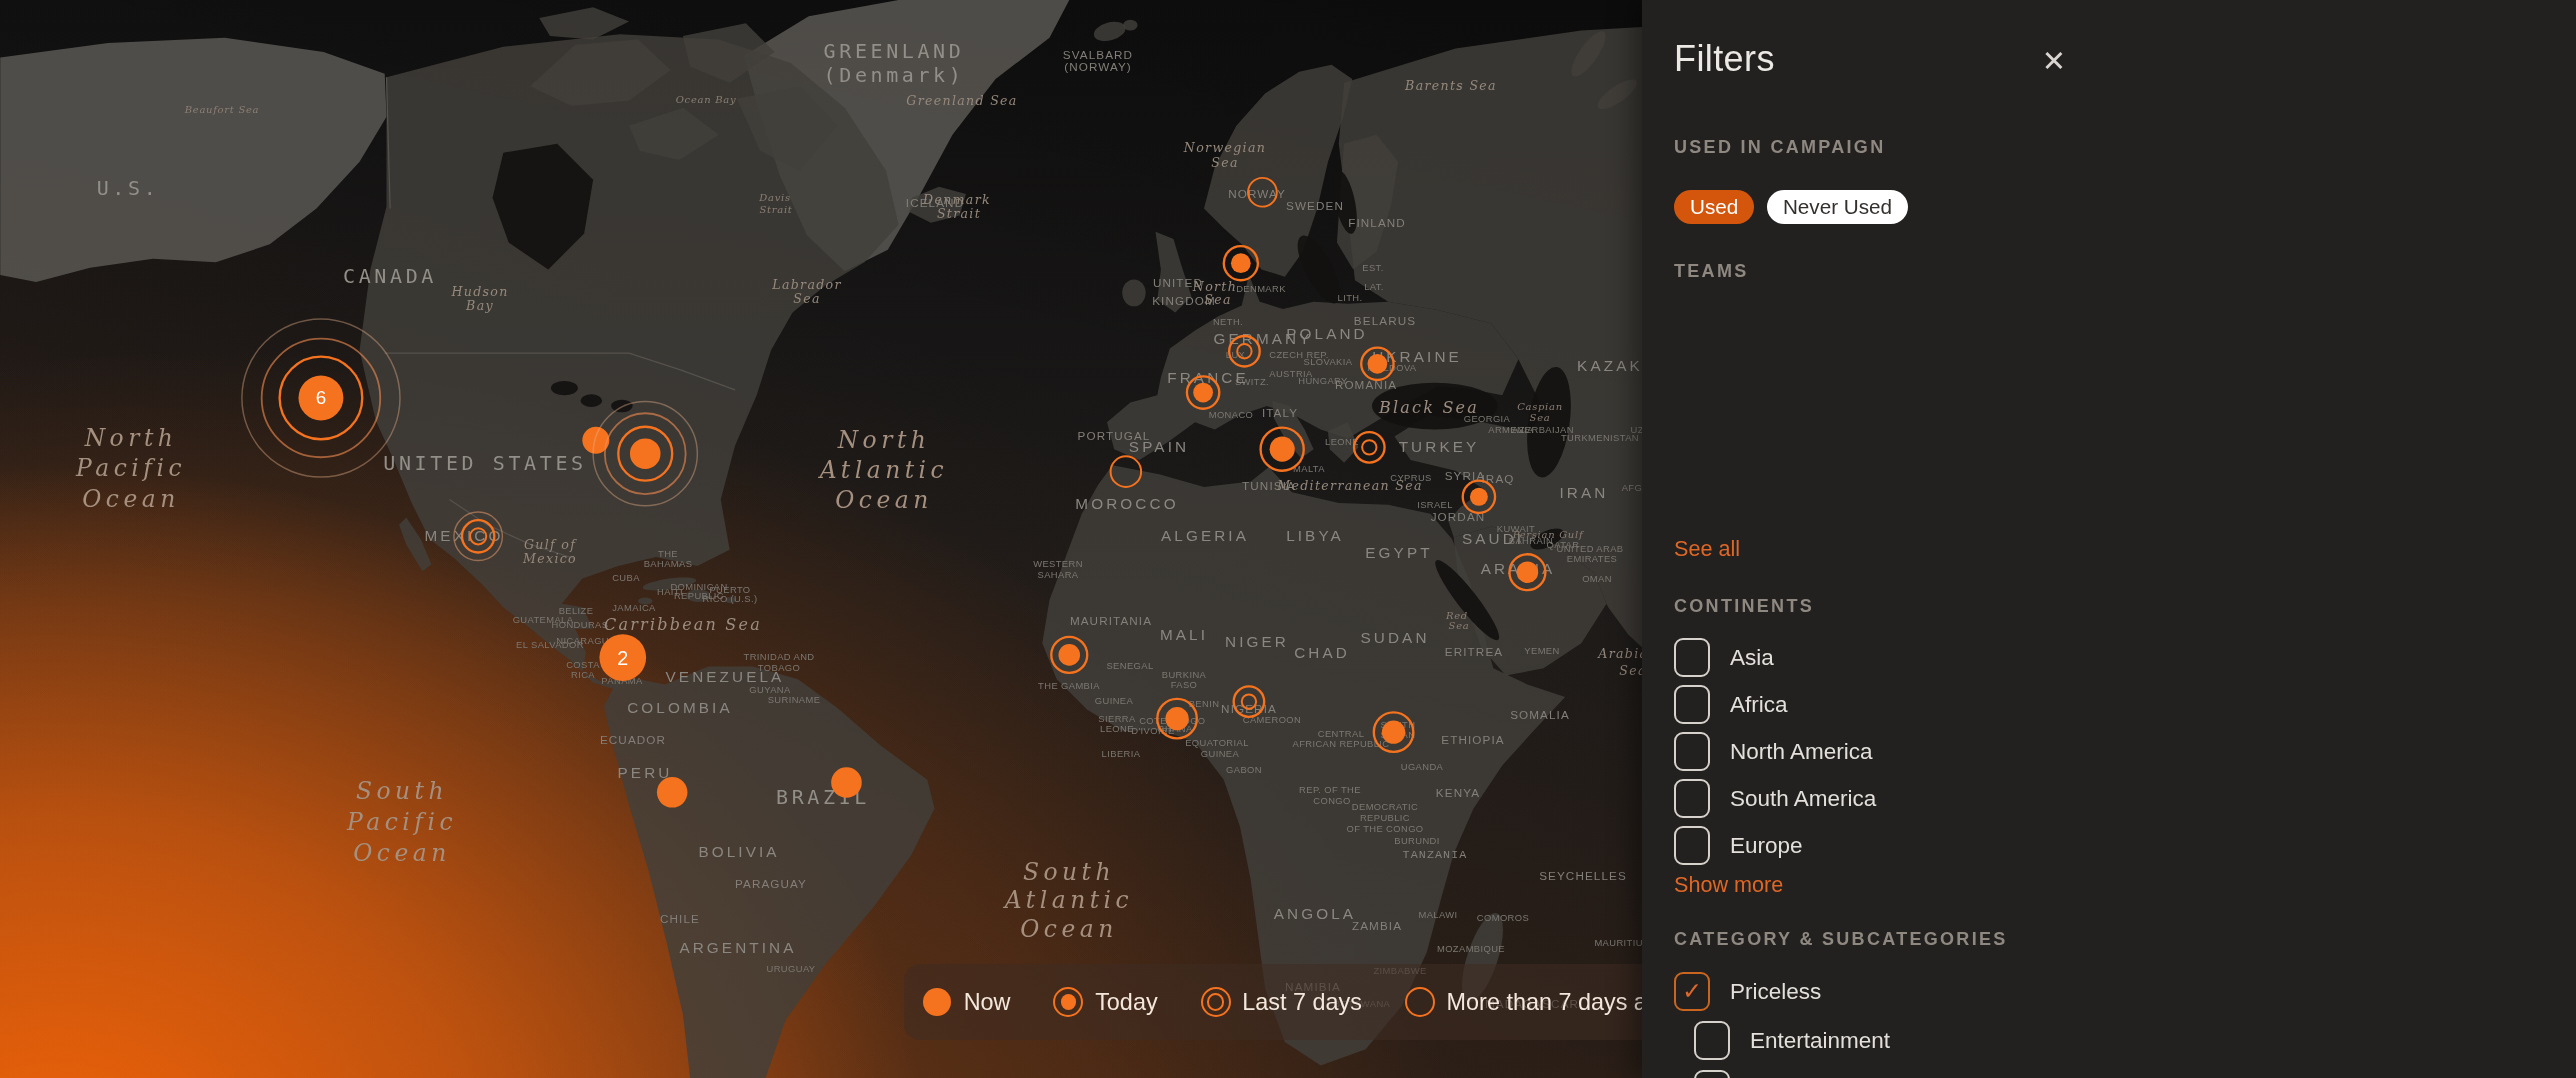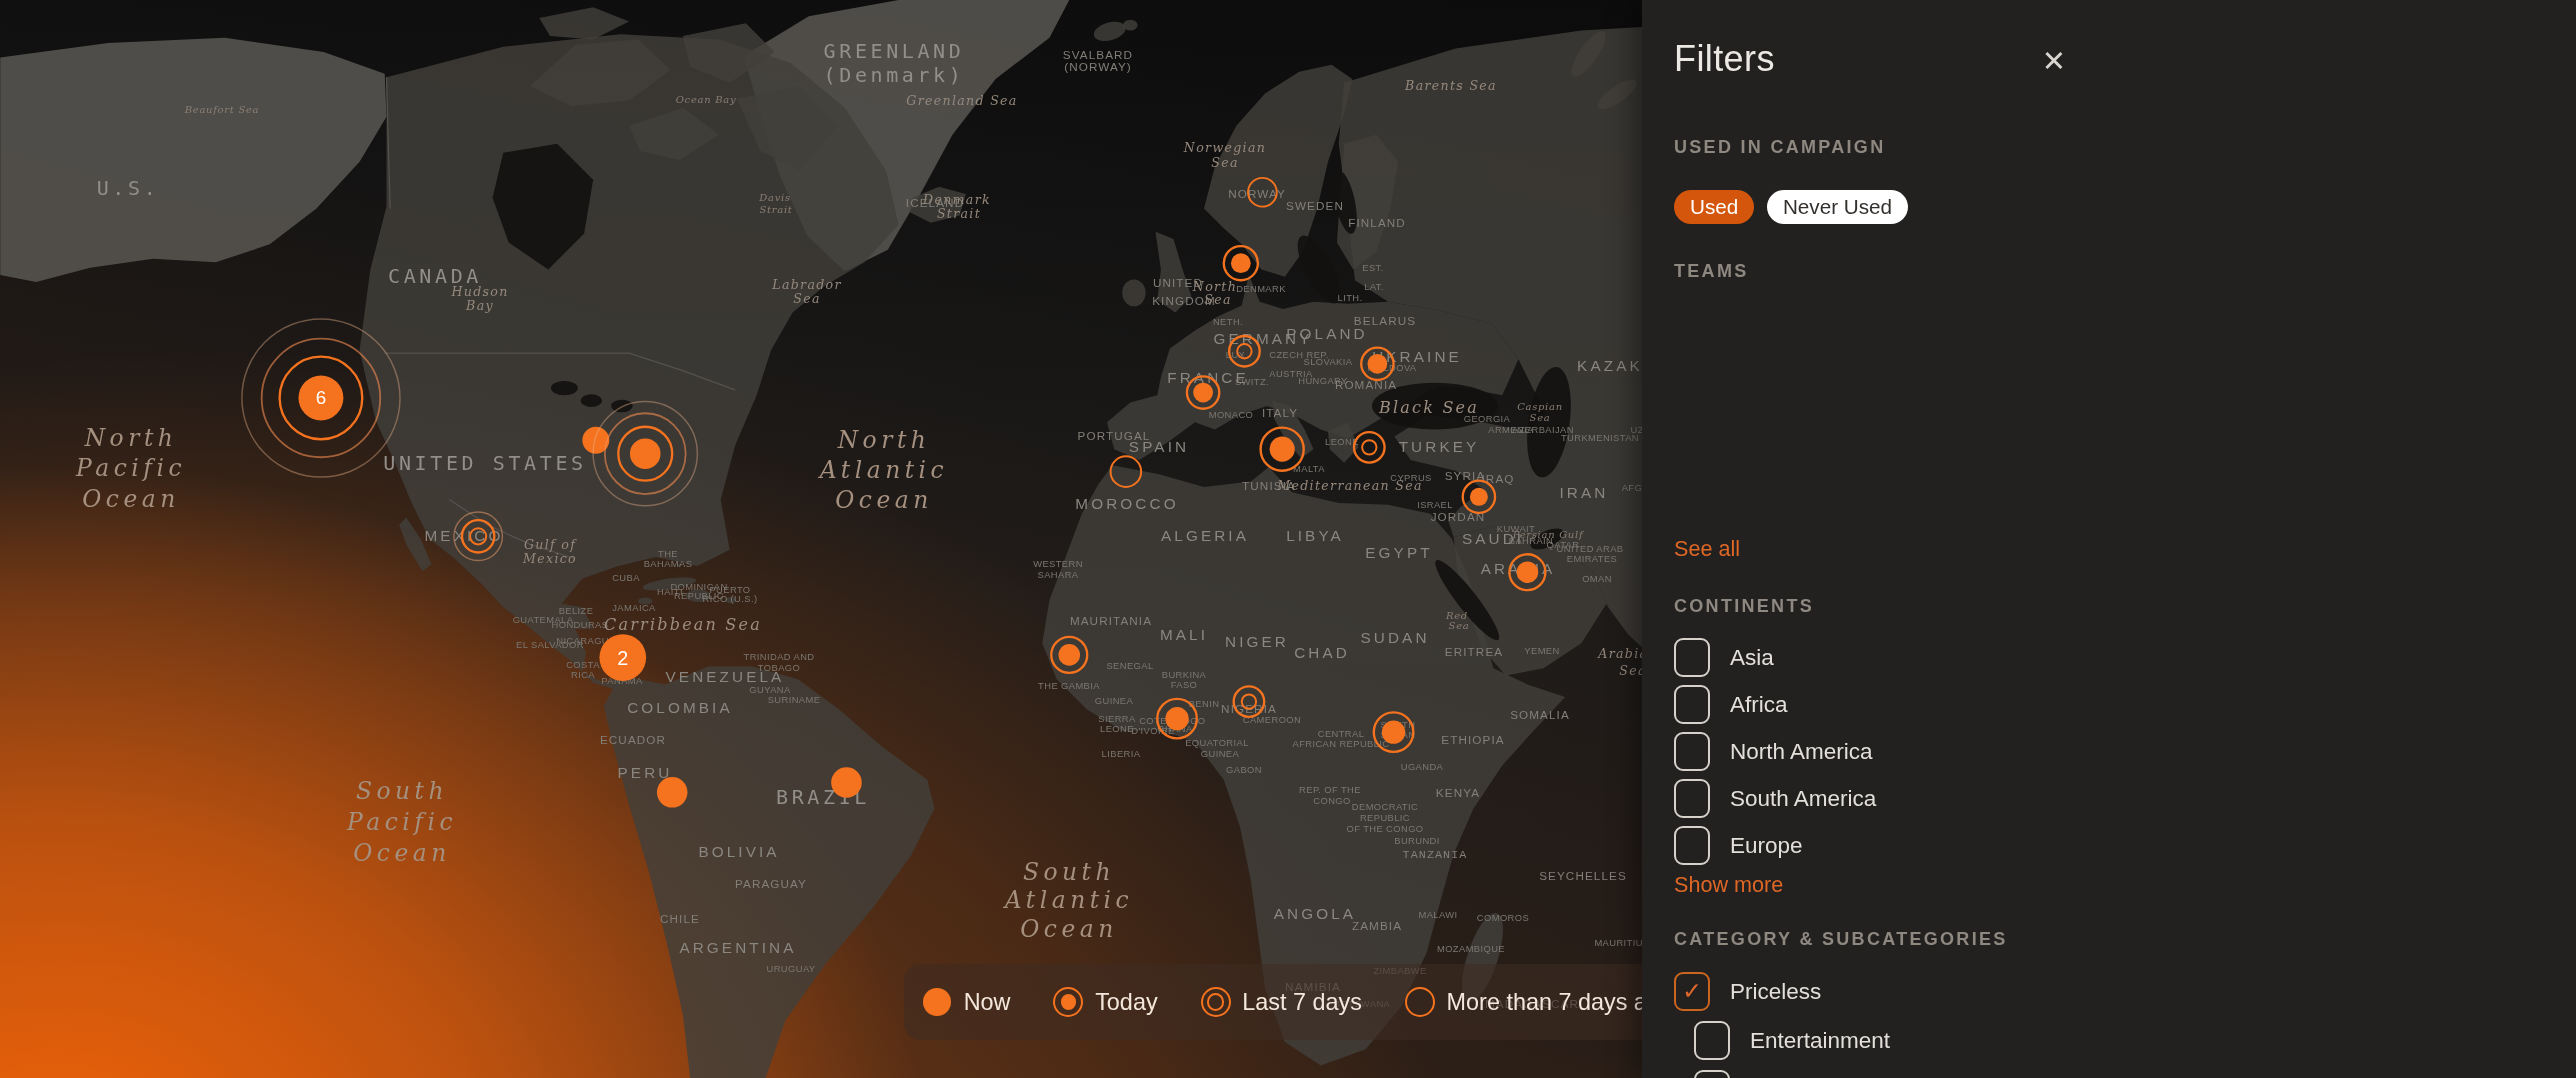--- a/index.html
+++ b/index.html
@@ -132,21 +132,21 @@
         <ellipse cx="1633" cy="668" rx="11" ry="56" transform="rotate(-38 1633 668)" class="sea-cut"></ellipse>
         <ellipse cx="1722" cy="600" rx="20" ry="9" transform="rotate(-25 1722 600)" class="sea-cut"></ellipse>
         <path d="M430,86 L434,232" class="borderline"></path>
         <path d="M428,393 L700,393 L758,412 L818,434" class="borderline"></path>
         <path d="M500,556 L542,584 L590,606 L640,622" class="borderline"></path>
       </svg>
     <div id="map-labels">
         <span class="lbl cl" style="left: 894px; top: 51px;">GREENLAND</span>
         <span class="lbl cl" style="left: 894px; top: 75px;">(Denmark)</span>
         <span class="lbl cl" style="left: 128px; top: 188px;">U.S.</span>
-        <span class="lbl cl" style="left: 390px; top: 276px; margin-left: 45px;">CANADA</span>
+        <span class="lbl cl" style="left: 390px; top: 276px;">CANADA</span>
         <span class="lbl cl" style="left: 485px; top: 463px;">UNITED STATES</span>
         <span class="lbl cm" style="left: 464px; top: 536px;">MEXICO</span>
         <span class="lbl cl" style="left: 823px; top: 797px;">BRAZIL</span>
         <span class="lbl cm" style="left: 645px; top: 773px;">PERU</span>
         <span class="lbl cm" style="left: 739px; top: 852px;">BOLIVIA</span>
         <span class="lbl cs" style="left: 771px; top: 883px;">PARAGUAY</span>
         <span class="lbl cs" style="left: 680px; top: 918px;">CHILE</span>
         <span class="lbl cm" style="left: 738px; top: 948px;">ARGENTINA</span>
         <span class="lbl cx" style="left: 791px; top: 968px;">URUGUAY</span>
         <span class="lbl cs" style="left: 633px; top: 739px;">ECUADOR</span>

